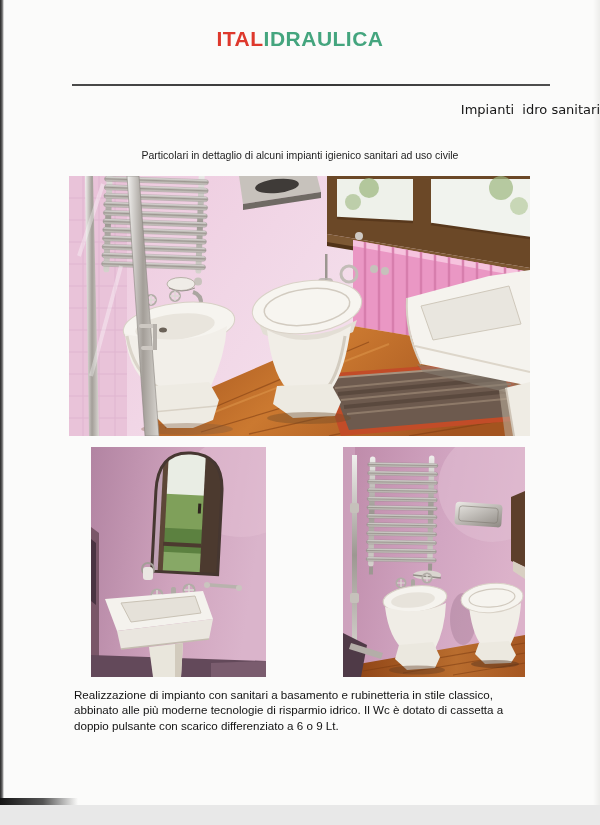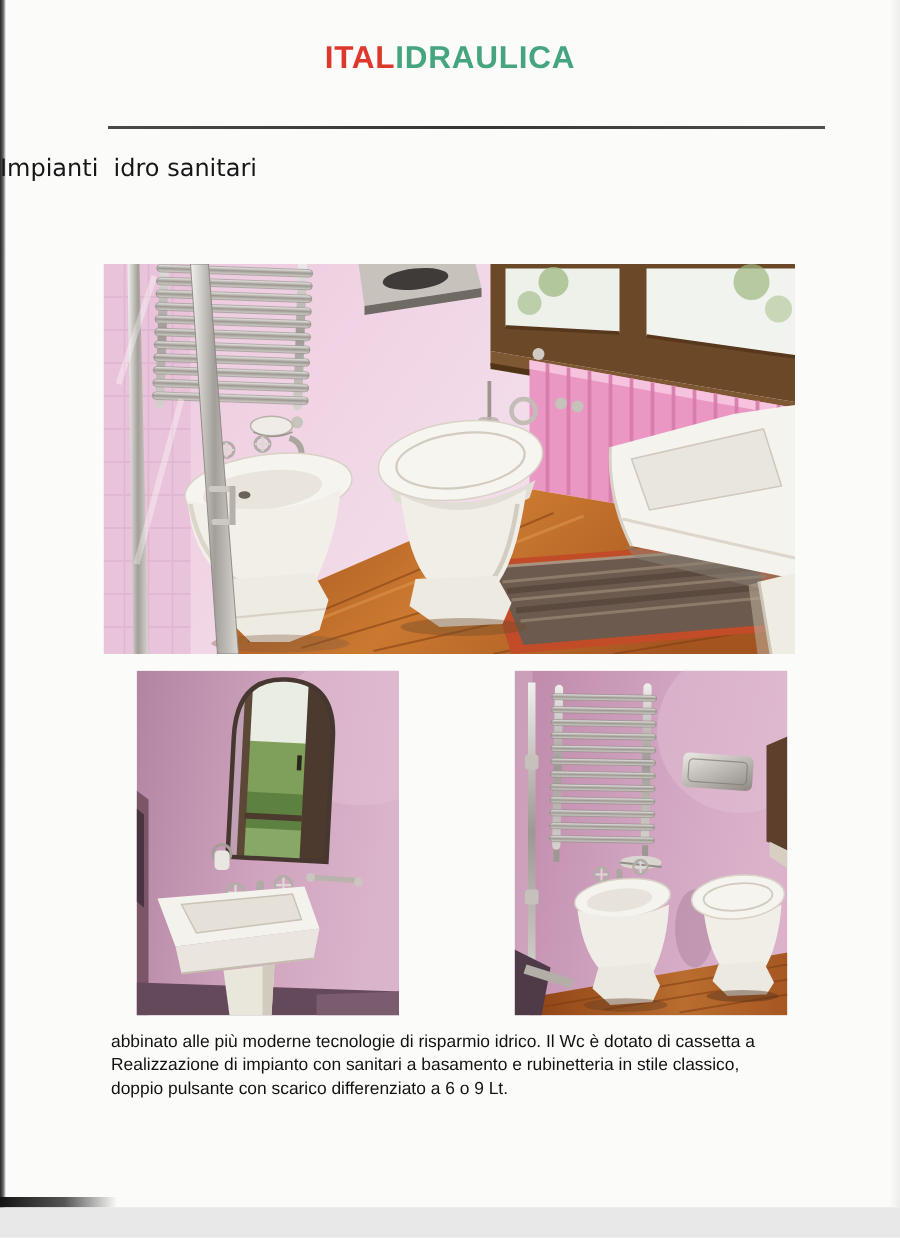--- a/index.html
+++ b/index.html
@@ -14,22 +14,22 @@
              background:linear-gradient(to left,#ededeb,rgba(250,250,250,0));}
   
   .brand{position:absolute;top:27px;left:0;width:600px;text-align:center;
          font-size:21px;font-weight:bold;letter-spacing:.5px;white-space:pre;}
   .brand .p2{}
   .company{position:absolute;top:52px;left:0;width:600px;text-align:center;
          font-size:13px;font-weight:bold;letter-spacing:1.5px;white-space:pre;}
   .rule{position:absolute;top:84px;left:72px;width:478px;height:2px;
         background:linear-gradient(to right,#4a4a4a,#353535 50%,#4f4f4f);}
   
-  .title{position:absolute;top:102px;left:0;width:600px;text-align:left;
-         font-family:"DejaVu Sans",sans-serif;font-size:16px;color:#161616;white-space:pre;}
+  .title{position:absolute;top:102px;left:0;width:600px;text-align:right;
+         font-family:"DejaVu Sans",sans-serif;font-size:13px;color:#161616;white-space:pre;}
   .subtitle{position:absolute;top:149px;left:0;width:600px;text-align:center;
          font-size:10.5px;color:#1d1d1d;}
   
   .photo{position:absolute;overflow:hidden;}
   .photo svg{display:block;width:100%;height:100%;}
   .ph-main{left:69px;top:176px;width:461px;height:260px;}
   .ph-left{left:91px;top:447px;width:175px;height:230px;}
   .ph-right{left:343px;top:447px;width:182px;height:230px;}
   
   .desc{position:absolute;left:74px;top:687px;width:470px;color:#121212;
@@ -41,20 +41,21 @@
 <div class="page">
 
   <div class="edge-left"></div>
   <div class="edge-bottom"></div>
   <div class="edge-right"></div>
 
   <div class="brand"><span class="p1" style="color: rgb(222, 56, 44);">ITAL</span><span class="p2" style="color: rgb(68, 165, 126);">IDRAULICA</span></div>
   <div class="rule"></div>
 
   <div class="title">Impianti  idro sanitari</div>
+  <div class="subtitle">Particolari in dettaglio di alcuni impianti igienico sanitari ad uso civile</div>
 
   <div class="photo ph-main">
     <svg viewBox="0 0 461 260" preserveAspectRatio="none">
       <defs>
         <linearGradient id="mw" x1="0" y1="0" x2="1" y2="0.4">
           <stop offset="0" stop-color="#ecc7dc"></stop>
             <stop offset="0.45" stop-color="#f1d6e6"></stop>
             <stop offset="1" stop-color="#f6e6f0"></stop>
         </linearGradient>
         <linearGradient id="ch" x1="0" y1="0" x2="1" y2="0">
@@ -366,18 +367,18 @@
         <rect x="9" y="8" width="5" height="200" fill="url(#ch2)"></rect>
         <rect x="7" y="56" width="9" height="10" rx="2" fill="#c6c1bb"></rect>
         <rect x="7" y="146" width="9" height="10" rx="2" fill="#c6c1bb"></rect>
         <polygon points="0,186 24,198 18,230 0,230" fill="#4f3a47"></polygon>
         <polygon points="8,196 40,206 38,212 6,202" fill="#b3aea8"></polygon>
       </g>
     </svg>
   </div>
 
   <div class="desc">
+    <div>Realizzazione di impianto con sanitari a basamento e rubinetteria in stile classico,</div>
     <div>abbinato alle più moderne tecnologie di risparmio idrico. Il Wc è dotato di cassetta a</div>
-    <div>Realizzazione di impianto con sanitari a basamento e rubinetteria in stile classico,</div>
     <div>doppio pulsante con scarico differenziato a 6 o 9 Lt.</div>
   </div>
 
 </div>
 
 </body></html>

